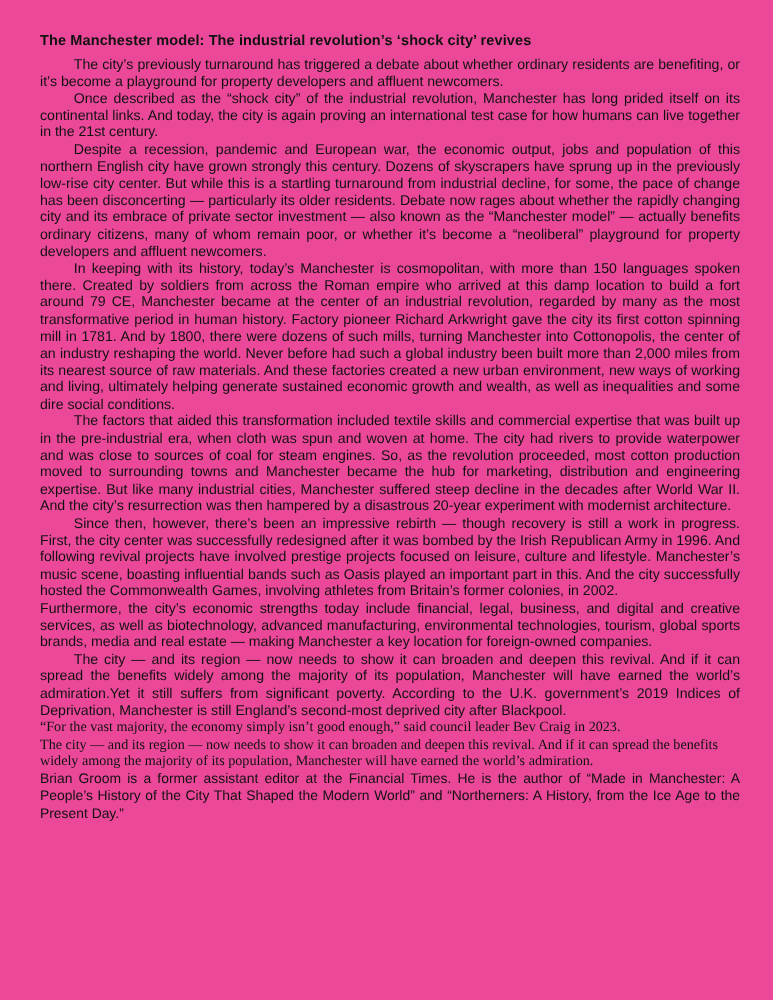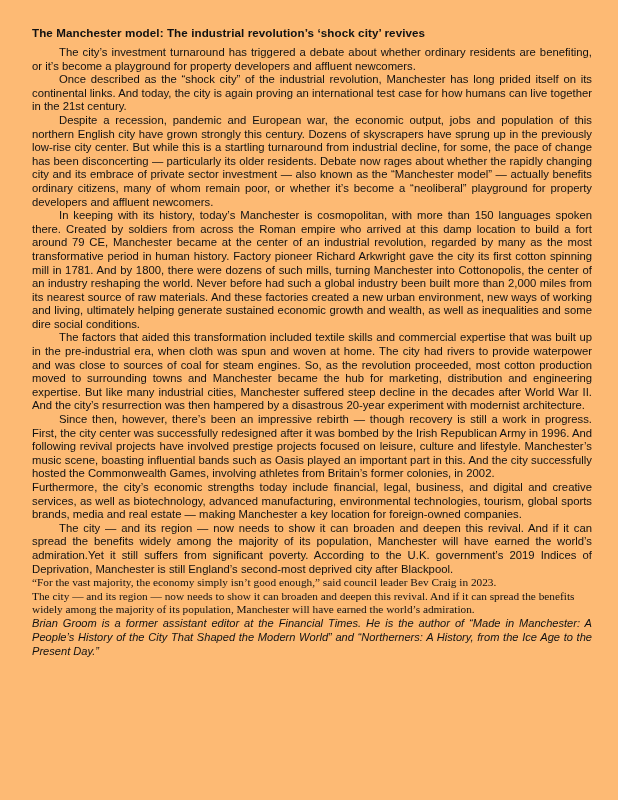--- a/index.html
+++ b/index.html
@@ -4,21 +4,21 @@
 <style>
   html, body {
     margin: 0;
     padding: 0;
     background: #ffffff;
   }
   .page {
     position: relative;
     width: 618px;
     height: 800px;
-    background: #fdba74;
+    background: #ec4899;
     color: #111111;
     font-family: "Liberation Sans", "DejaVu Sans", sans-serif;
     box-sizing: border-box;
     padding: 26px 26px 0 32px;
     overflow: hidden;
   }
   .title {
     font-size: 11.6px;
     font-weight: bold;
     line-height: 14px;
@@ -42,32 +42,31 @@
   .attribution {
     margin-top: 14px;
     font-size: 11.3px;
     line-height: 13.6px;
     text-align: right;
   }
   .bio {
     margin: 0;
     font-size: 11.1px;
     line-height: 13.8px;
-    font-style: italic;
     text-align: justify;
   }
 </style>
 </head>
 <body>
 
 <div class="page">
   <h1 class="title">The Manchester model: The industrial revolution’s ‘shock city’ revives</h1>
 
   <div class="body-text">
-    <p>The city’s investment turnaround has triggered a debate about whether ordinary residents are benefiting, or it’s become a playground for property developers and affluent newcomers.</p>
+    <p>The city’s previously turnaround has triggered a debate about whether ordinary residents are benefiting, or it’s become a playground for property developers and affluent newcomers.</p>
     <p>Once described as the “shock city” of the industrial revolution, Manchester has long prided itself on its continental links. And today, the city is again proving an international test case for how humans can live together in the 21st century.</p>
     <p>Despite a recession, pandemic and European war, the economic output, jobs and population of this northern English city have grown strongly this century. Dozens of skyscrapers have sprung up in the previously low-rise city center. But while this is a startling turnaround from industrial decline, for some, the pace of change has been disconcerting — particularly its older residents.  Debate now rages about whether the rapidly changing city and its embrace of private sector investment — also known as the “Manchester model” — actually benefits ordinary citizens, many of whom remain poor, or whether it’s become a “neoliberal” playground for property developers and affluent newcomers.</p>
     <p>In keeping with its history, today’s Manchester is cosmopolitan, with more than 150 languages spoken there. Created by soldiers from across the Roman empire who arrived at this damp location to build a fort around 79 CE, Manchester became at the center of an industrial revolution, regarded by many as the most transformative period in human history. Factory pioneer Richard Arkwright gave the city its first cotton spinning mill in 1781. And by 1800, there were dozens of such mills, turning Manchester into Cottonopolis, the center of an industry reshaping the world. Never before had such a global industry been built more than 2,000 miles from its nearest source of raw materials. And these factories created a new urban environment, new ways of working and living, ultimately helping generate sustained economic growth and wealth, as well as inequalities and some dire social conditions.</p>
     <p>The factors that aided this transformation included textile skills and commercial expertise that was built up in the pre-industrial era, when cloth was spun and woven at home. The city  had rivers to provide waterpower and was close to sources of coal for steam engines. So, as the revolution proceeded, most cotton production moved to surrounding towns and Manchester became the hub for marketing, distribution and engineering expertise. But like many industrial cities, Manchester suffered steep decline in the decades after World War II. And the city’s resurrection was then hampered by a disastrous 20-year experiment with modernist architecture.</p>
     <p>Since then, however, there’s been an impressive rebirth — though recovery is still a work in progress. First, the city center was successfully redesigned after it was bombed by the Irish Republican Army in 1996. And following revival projects have involved prestige projects focused on leisure, culture and lifestyle. Manchester’s music scene, boasting influential bands such as Oasis played an important part in this. And the city successfully hosted the Commonwealth Games, involving athletes from Britain’s former colonies, in 2002.</p>
     <p class="noindent">Furthermore, the city’s economic strengths today include financial, legal, business, and digital and creative services, as well as biotechnology, advanced manufacturing, environmental technologies, tourism, global sports brands, media and real estate — making Manchester a key location for foreign-owned companies.</p>
     <p>The city — and its region — now needs to show it can broaden and deepen this revival. And if it can spread the benefits widely among the majority of its population, Manchester will have earned the world’s admiration.Yet it still suffers from significant poverty. According to the U.K. government’s 2019 Indices of Deprivation,  Manchester is still England’s second-most deprived city after Blackpool.</p>
     <p class="noindent leftalign">“For the vast majority, the economy simply isn’t good enough,” said council leader Bev Craig in 2023.</p>
     <p class="noindent leftalign">The city — and its region — now needs to show it can broaden and deepen this revival. And if it can spread the benefits widely among the majority of its population, Manchester will have earned the world’s admiration.</p>
   </div>

